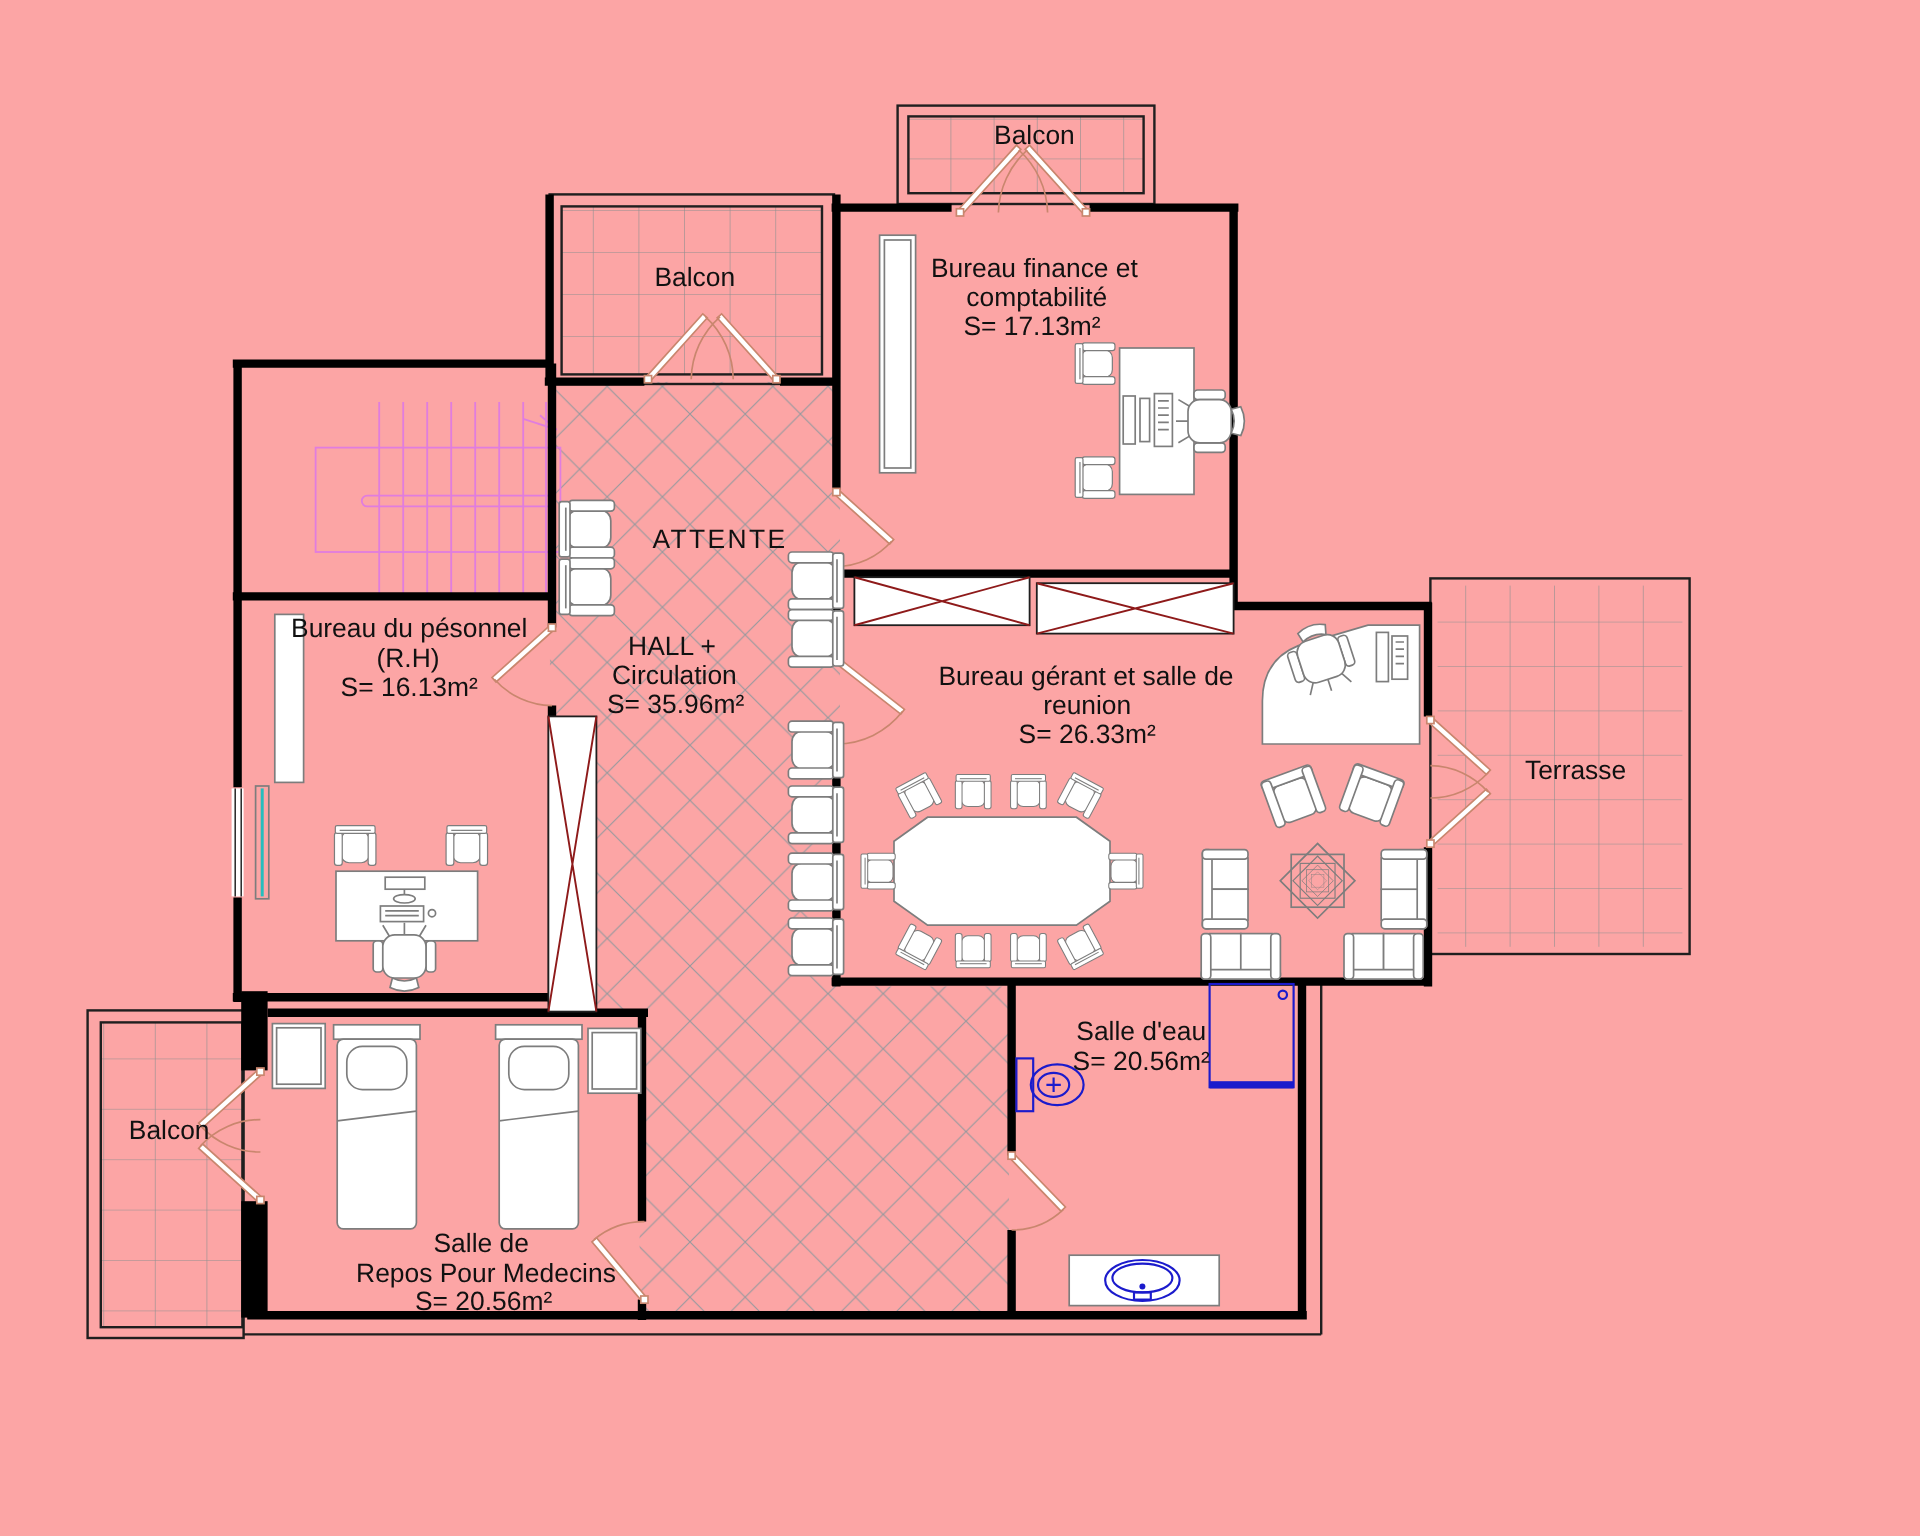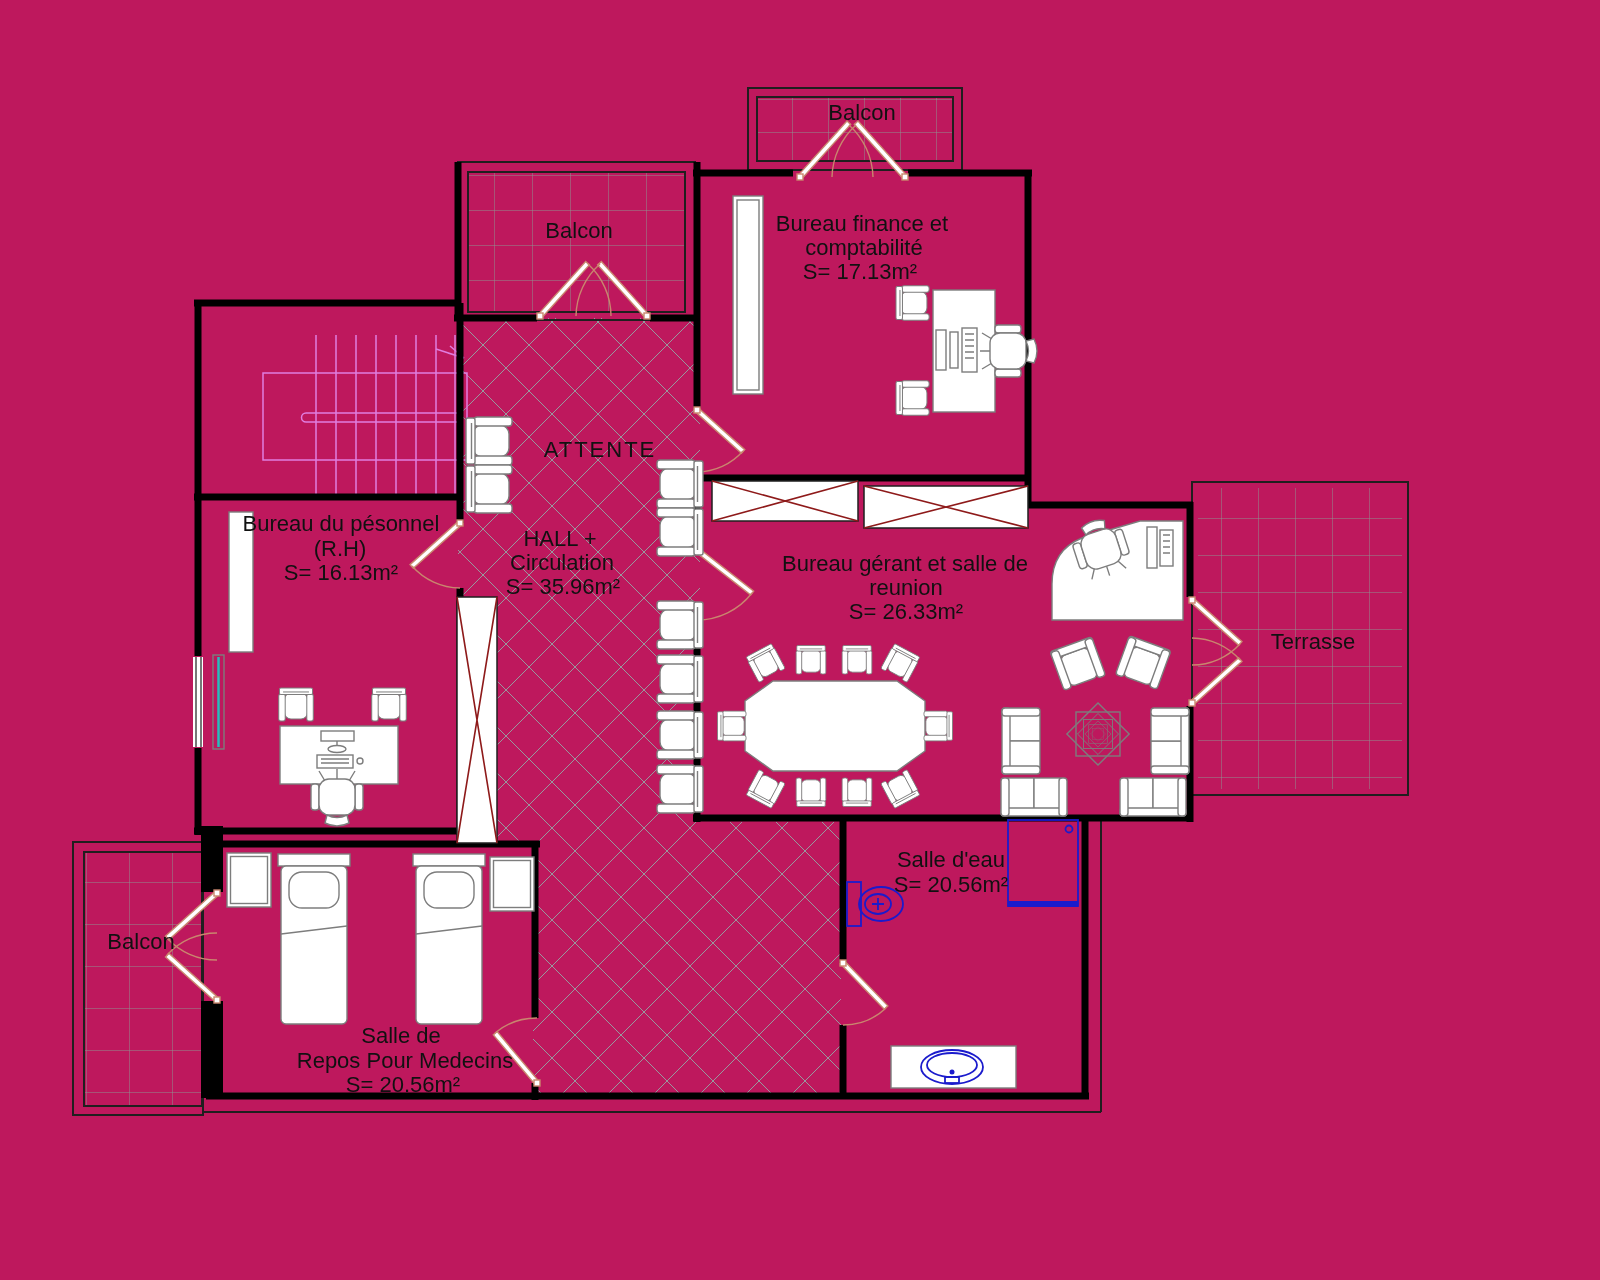--- a/index.html
+++ b/index.html
@@ -1,21 +1,21 @@
 <!DOCTYPE html>
 <html style="--wall: #000000; --line: #7d7d7d; --thin: #1f1f1f; --tile: #8f8f8f; --lattice: #98999e; --door: #c9866e; --stair: #e07ddf; --shaft: #8e1a1a; --fixture: #1b1bcc; --window: #26bdbd; --text: #111111;"><head>
 <meta charset="utf-8">
 <style>
   :root{
     --wall:#000000; --line:#7d7d7d; --thin:#1f1f1f; --tile:#8f8f8f;
     --lattice:#98999e; --door:#c9866e; --stair:#e07ddf; --shaft:#8e1a1a;
     --fixture:#1b1bcc; --window:#26bdbd; --text:#111111;
   }
   html,body{margin:0;padding:0;background:#ffffff;}
-  .page{width:1600px;height:1280px;background:#be185d;position:relative;overflow:hidden;}
+  .page{width:1600px;height:1280px;background:#fca5a5;position:relative;overflow:hidden;}
   svg{display:block;}
   .wall{stroke:var(--wall);stroke-width:7;fill:none;}
   .wallfill{fill:var(--wall);stroke:none;}
   .thin{stroke:var(--thin);stroke-width:2;fill:none;}
   .thin1{stroke:var(--thin);stroke-width:1.2;fill:none;}
   .tileline{stroke:var(--tile);stroke-width:1;fill:none;}
   .hatchline{stroke:var(--lattice);stroke-width:1;fill:none;}
   .furn{stroke:var(--line);stroke-width:1.4;fill:#ffffff;}
   .furn-n{stroke:var(--line);stroke-width:1.4;fill:none;}
   .door{stroke:var(--door);stroke-width:1.4;fill:none;}

